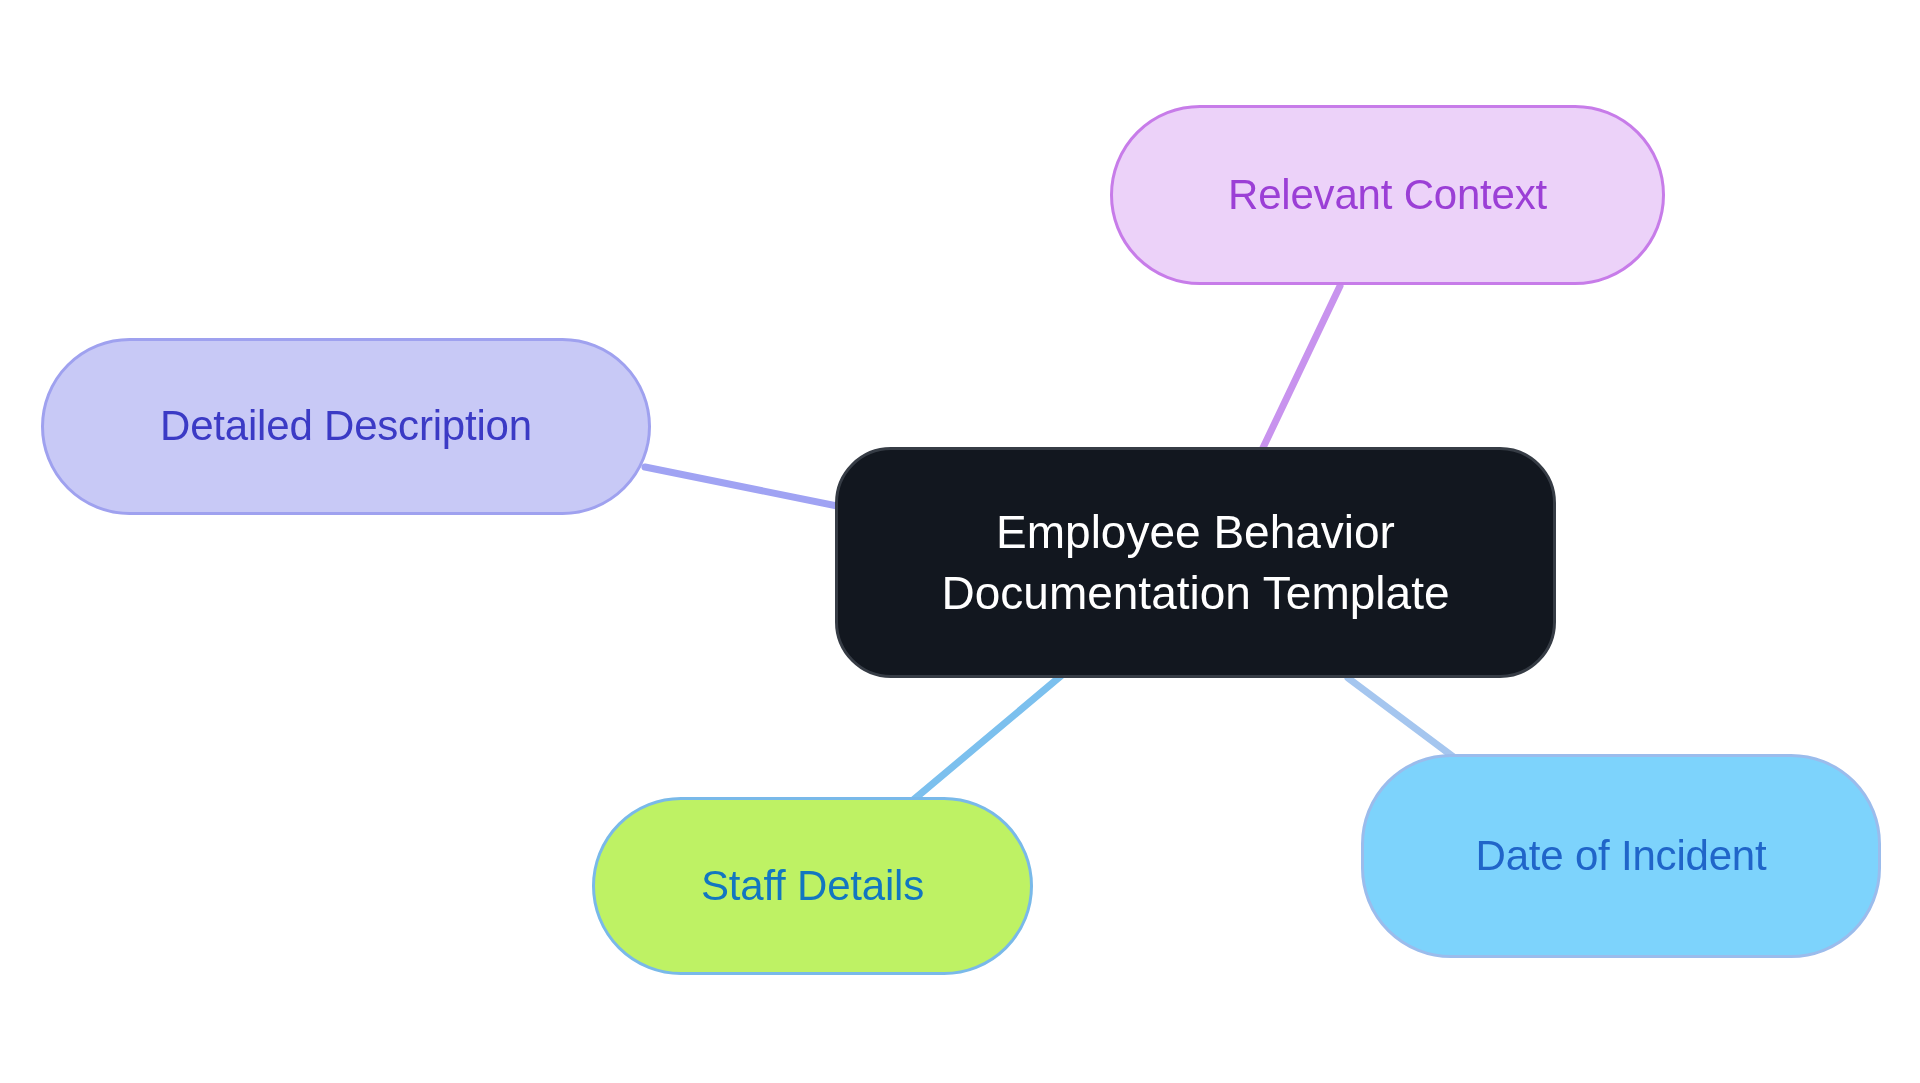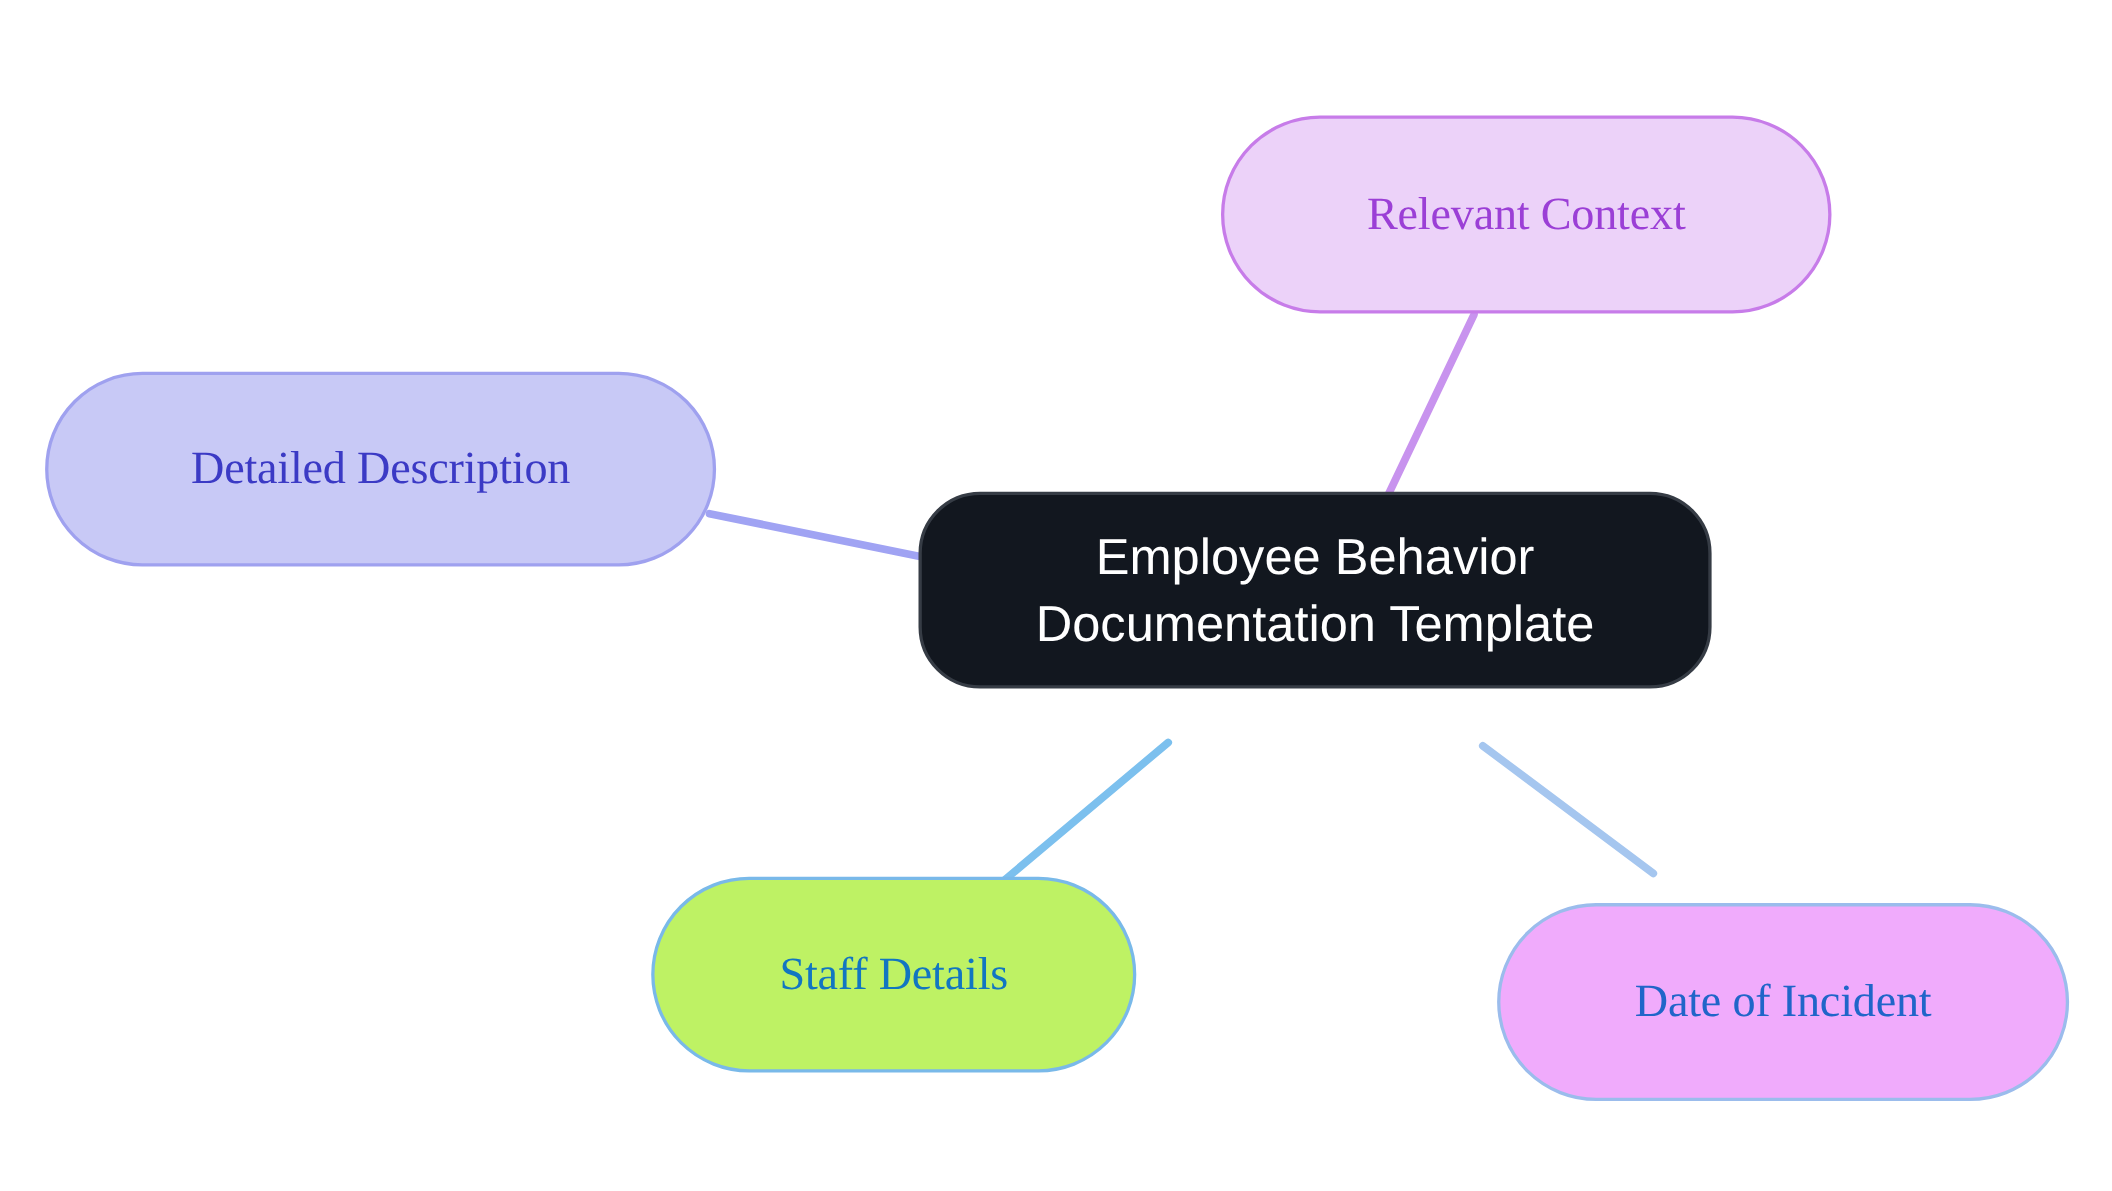--- a/index.html
+++ b/index.html
@@ -23,35 +23,34 @@
   .node {
     position: absolute;
     display: flex;
     align-items: center;
     justify-content: center;
     text-align: center;
     cursor: pointer;
   }
   .node-center {
     left: 835px; top: 447px;
-    width: 721px; height: 179px;
+    width: 721px; height: 231px;
     background: #12171f;
     border: 3px solid #363c45;
     border-radius: 56px;
     color: #ffffff;
     font-size: 46px;
     line-height: 1.32;
   }
   .node-center .label-inner { max-width: 570px; }
   .node-child {
     border-radius: 90px;
     font-size: 42px;
     line-height: 1.2;
     letter-spacing: -0.2px;
-    font-family: Liberation Serif, serif;
   }
   .node-relevant-context {
     left: 1110px; top: 105px;
     width: 555px; height: 180px;
     background: #ecd2f9;
     border: 3px solid #c77ce9;
     color: #9b3fd6;
   }
   .node-detailed-description {
     left: 41px; top: 338px;
@@ -61,23 +60,23 @@
     color: #3b3ac5;
   }
   .node-staff-details {
     left: 592px; top: 797px;
     width: 441px; height: 178px;
     background: #bef264;
     border: 3px solid #79b9e9;
     color: #1276c1;
   }
   .node-date-of-incident {
-    left: 1361px; top: 821px;
-    width: 520px; height: 180px;
-    background: #f0abfc;
+    left: 1361px; top: 754px;
+    width: 520px; height: 204px;
+    background: #7dd3fc;
     border: 3px solid #9bbcec;
     color: #2065c9;
   }
 </style>
 </head>
 <body>
 
 <div class="stage">
 
   <svg class="edges" viewBox="0 0 1920 1083" xmlns="http://www.w3.org/2000/svg">

